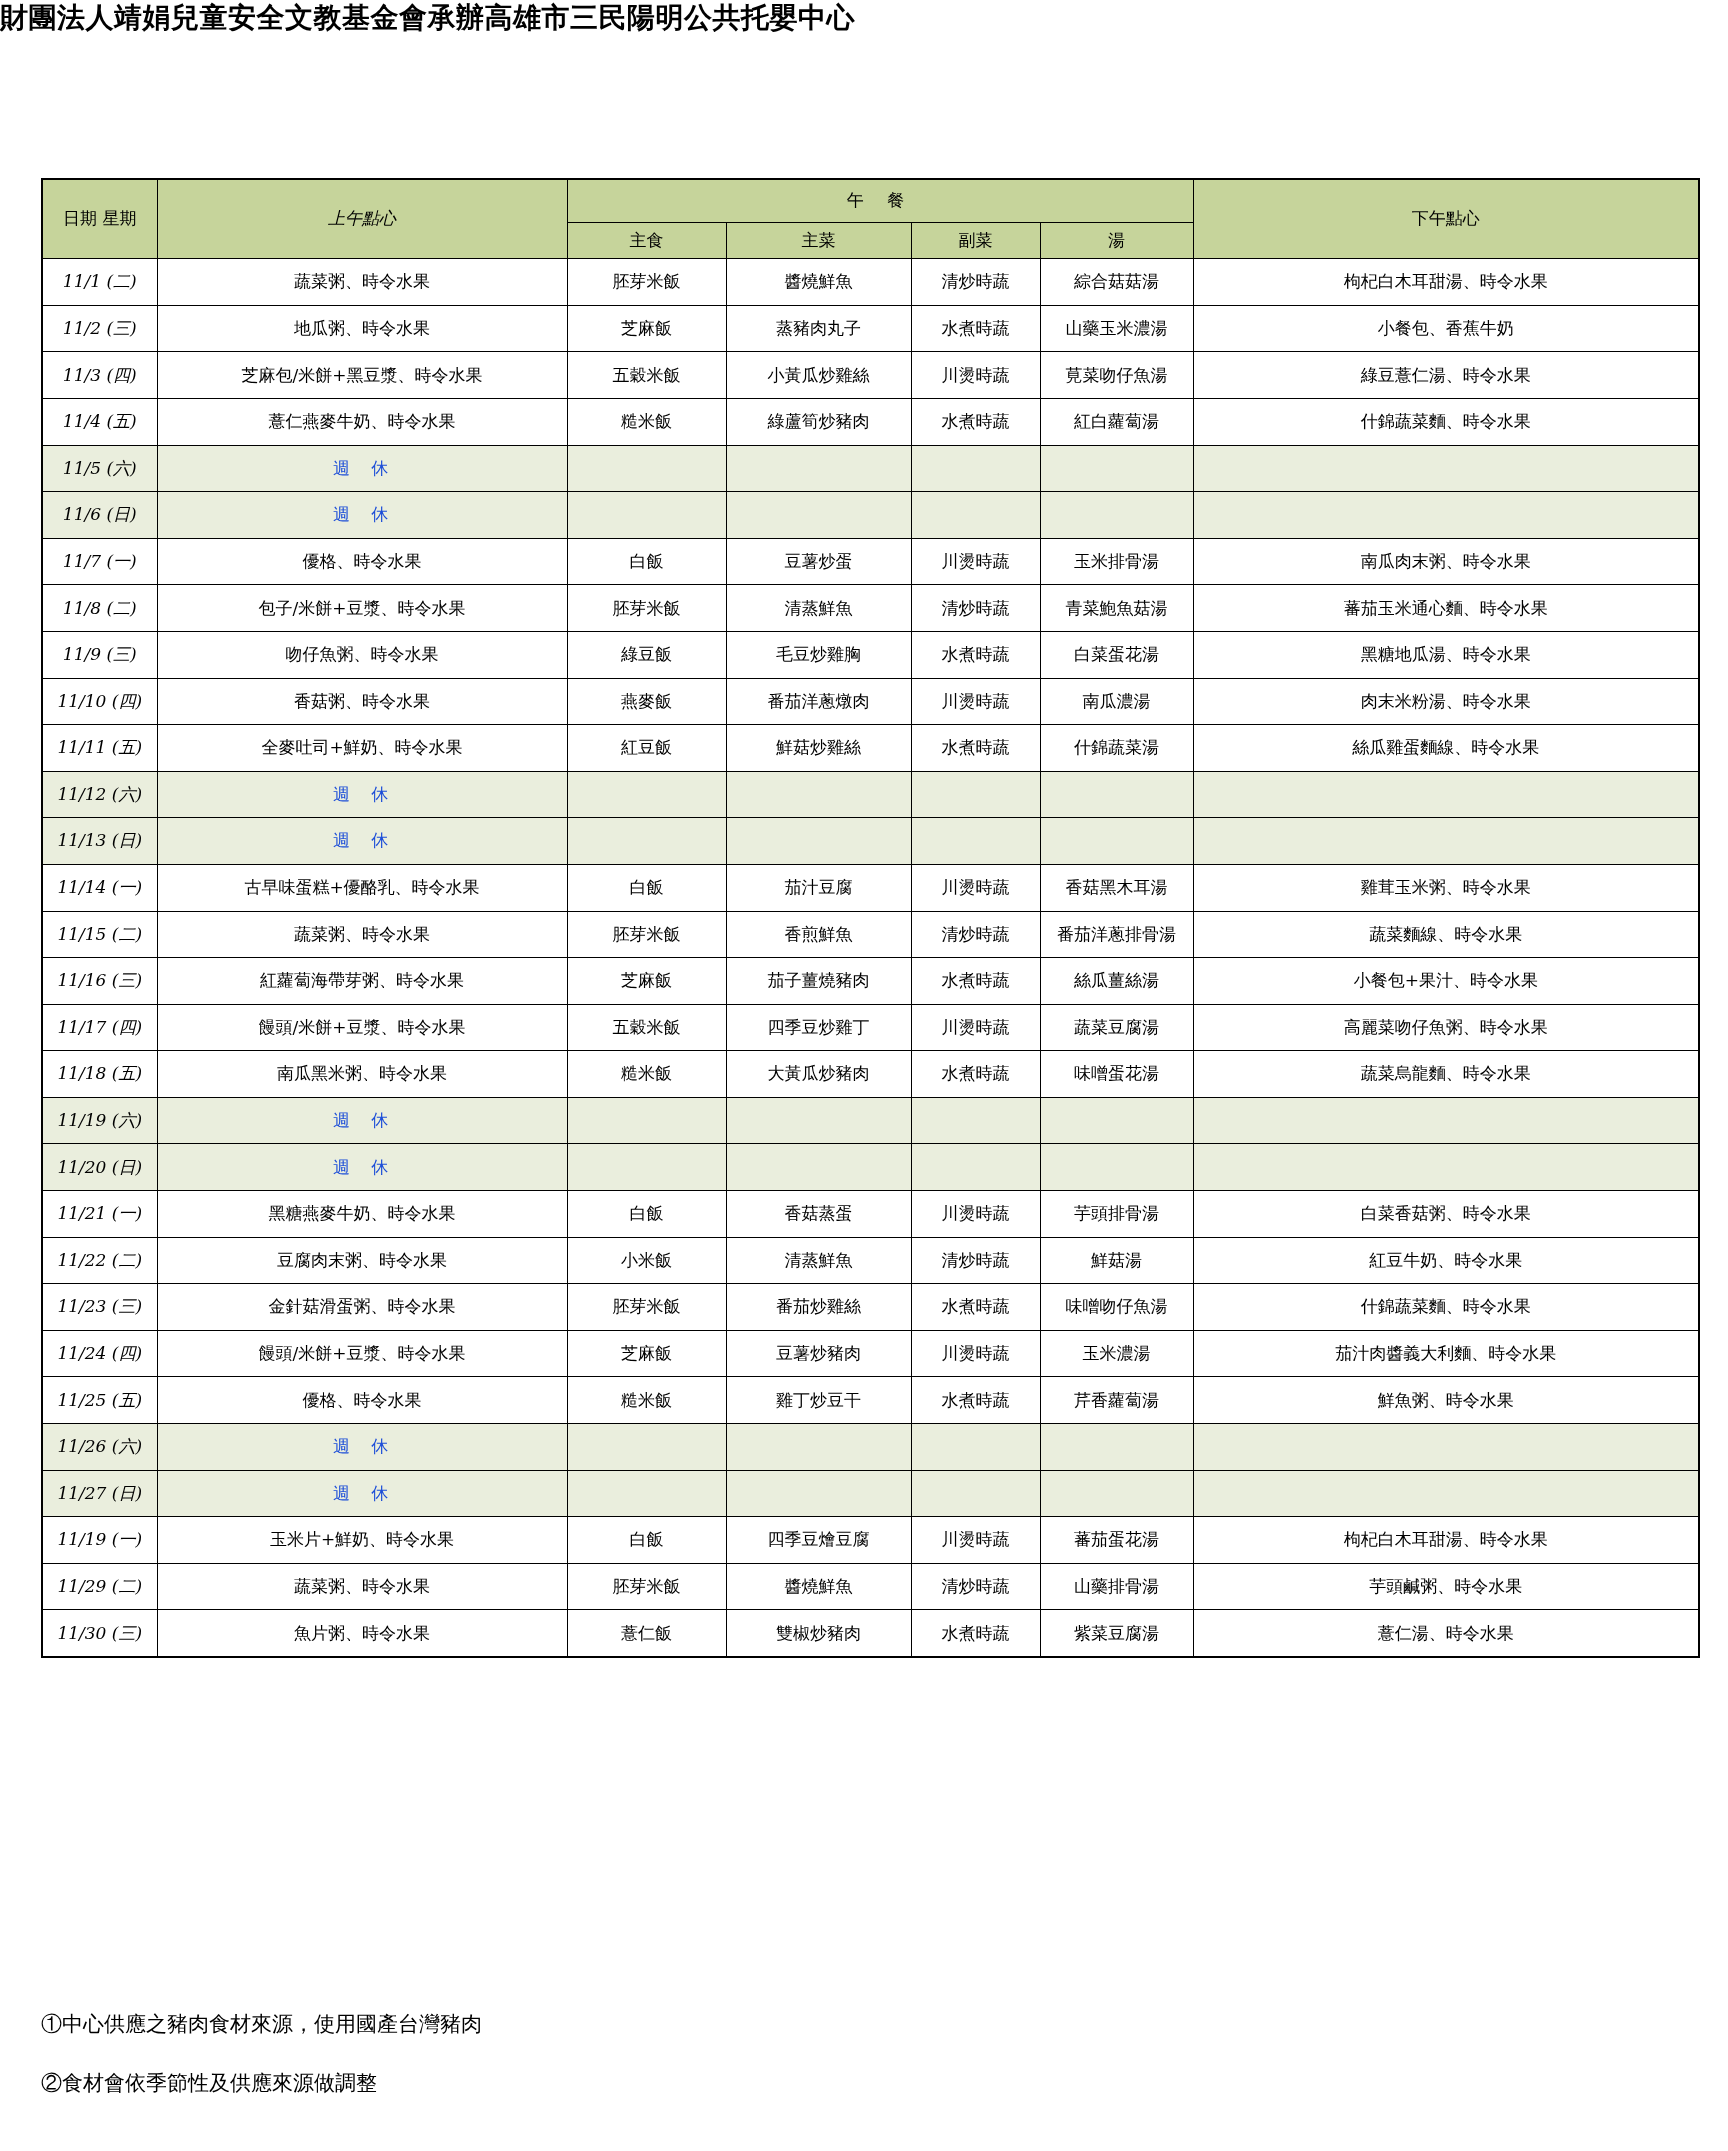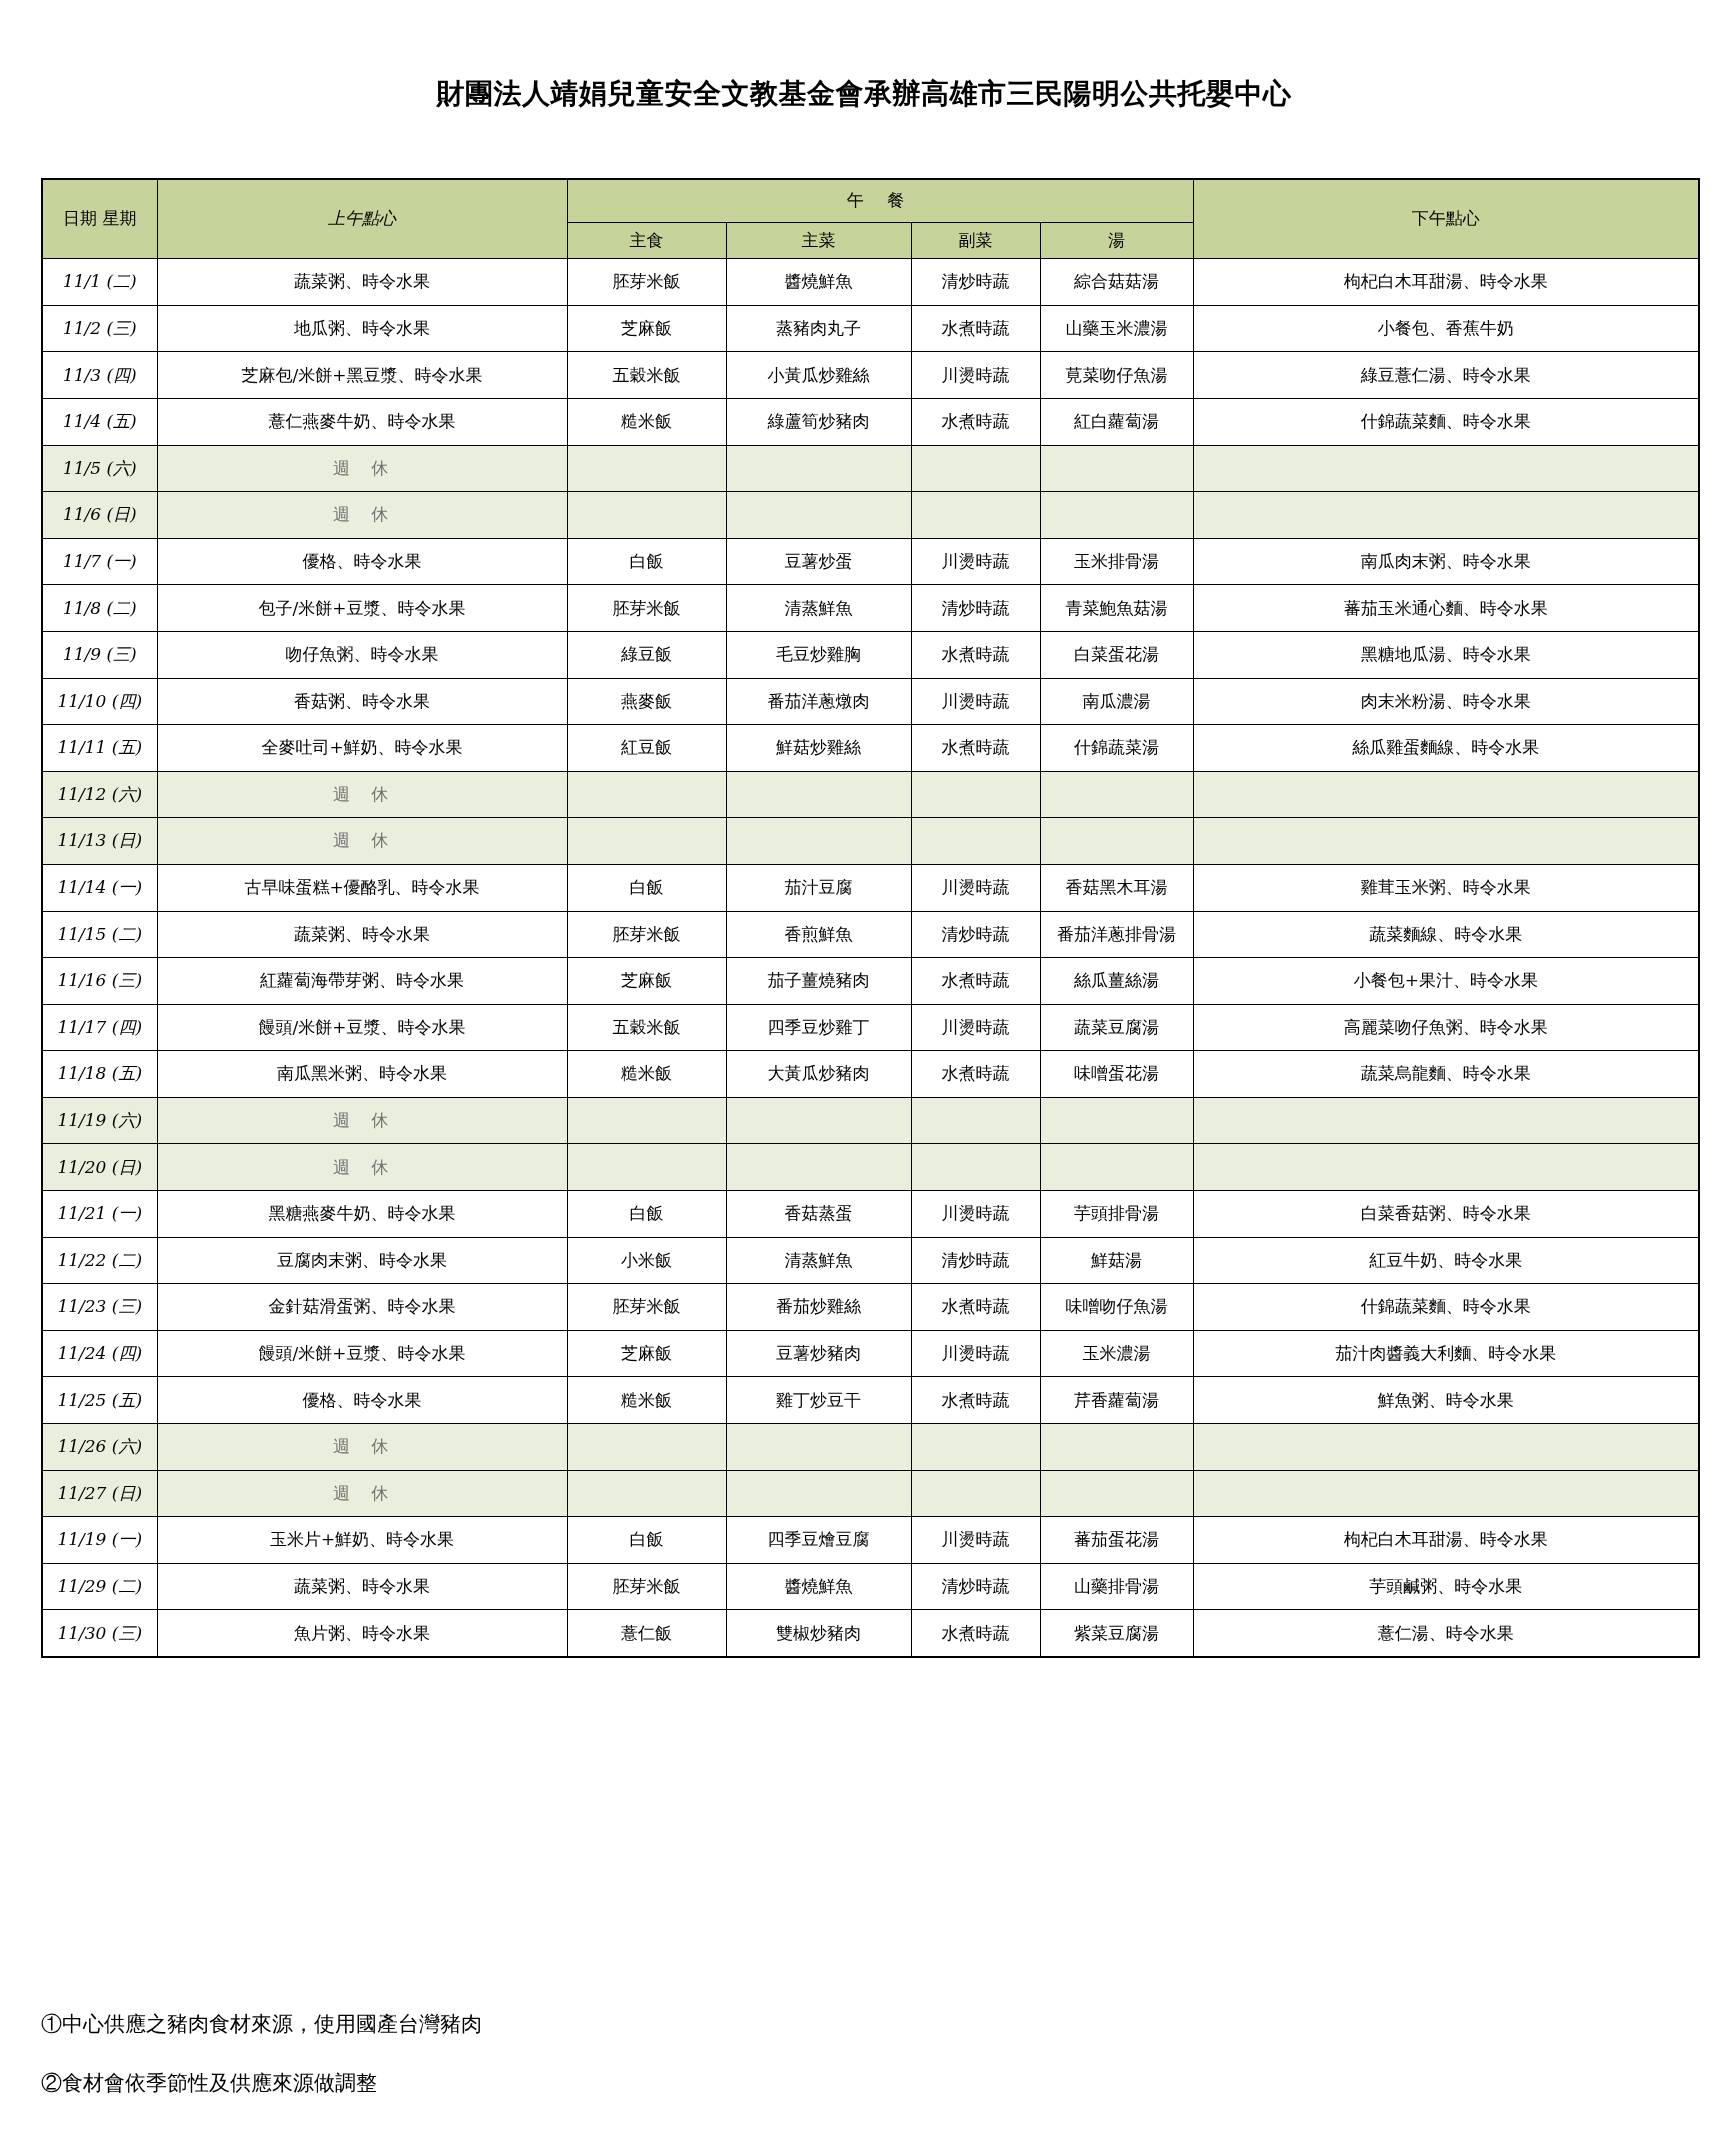--- a/index.html
+++ b/index.html
@@ -17,22 +17,20 @@
   }
   .page {
     position: relative;
     width: 1728px;
     height: 2151px;
     box-sizing: border-box;
     padding: 0;
   }
   
   .title-block {
-    padding-top: 76px;
-    text-align: center;
     line-height: 1.30;
   }
   .title-line1 {
     font-size: 28px;
     font-weight: bold;
     letter-spacing: 0.5px;
   }
   .title-line2 {
     font-size: 28px;
     font-weight: bold;
@@ -81,21 +79,21 @@
 
   thead tr.hdr-top th { height: 38px; }
   thead tr.hdr-sub th { height: 32px; }
 
   tbody td { height: 42px; }
 
   tbody tr.rest td {
     background: #eaeedd;
   }
   tbody tr.rest td.am-rest {
-    color: #737373;
+    color: #1d4ed8;
     letter-spacing: 8px;
     padding-left: 8px;
   }
   td.date-cell { font-size: 17px; font-style: italic; }
   td.wide-text { font-size: 17px; }
 
   
   tbody tr td { border-top: 1.8px solid #111; border-bottom: 1.8px solid #111; }
   tbody tr td:first-child { border-left: 2.7px solid #000; }
   tbody tr td:last-child  { border-right: 2.7px solid #000; }

